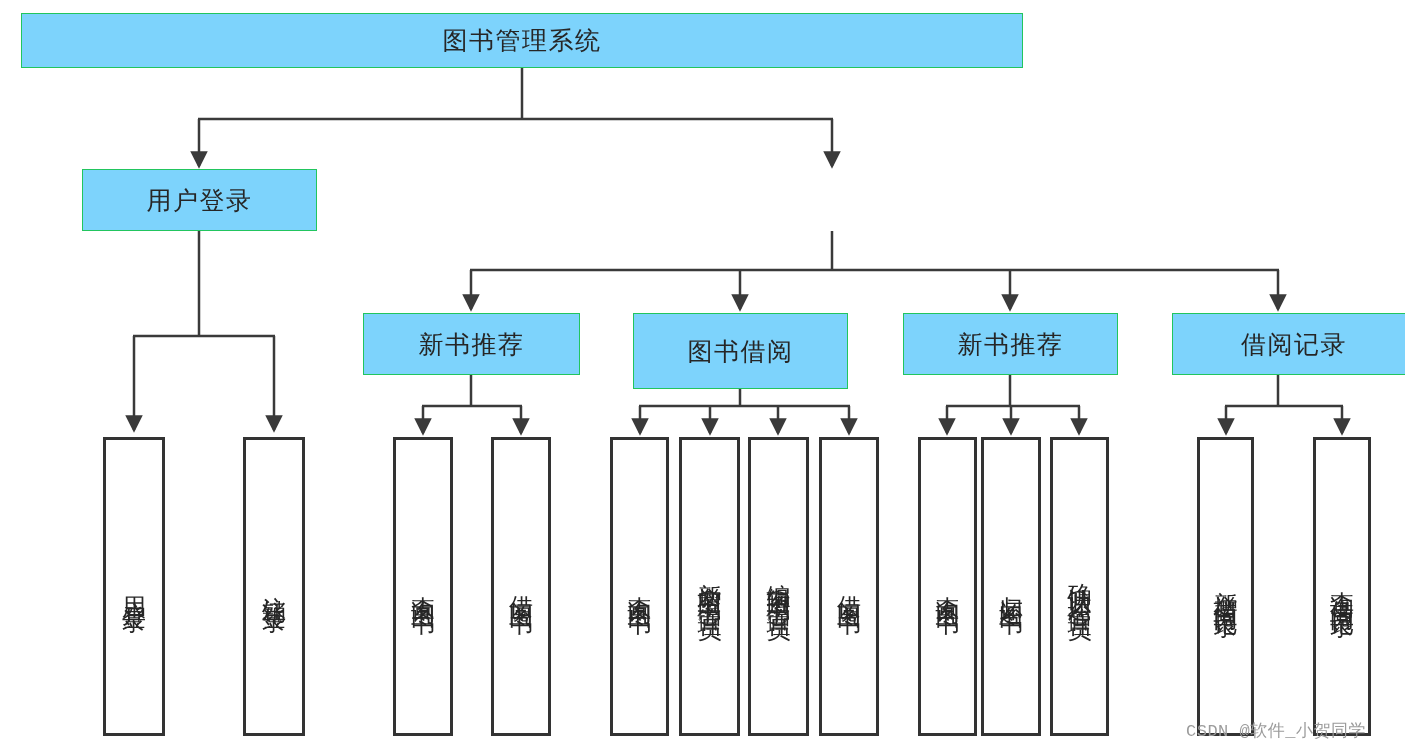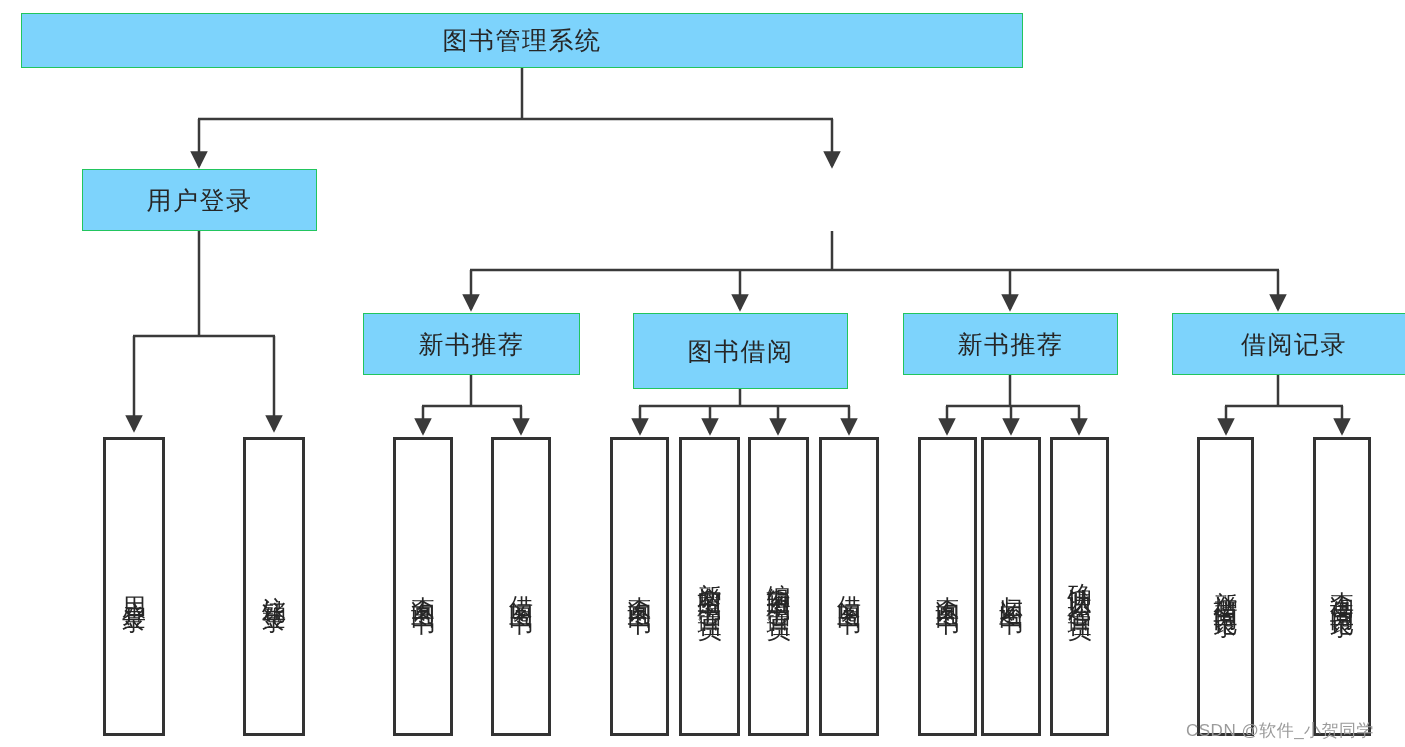--- a/index.html
+++ b/index.html
@@ -54,20 +54,21 @@
   }
   .watermark {
     position: absolute;
     left: 1186px;
     top: 719px;
     width: 215px;
     font-size: 17px;
     color: #9b9b9b;
     white-space: nowrap;
     letter-spacing: 0.5px;
+    font-family: Liberation Mono, monospace;
   }
 </style>
 </head>
 <body>
 
 <div class="canvas">
 
   <svg class="connectors" viewBox="0 0 1405 747" xmlns="http://www.w3.org/2000/svg">
     <defs>
       <marker id="arw" viewBox="0 0 10 10" refX="8.5" refY="5" markerWidth="7" markerHeight="7" orient="auto-start-reverse">

